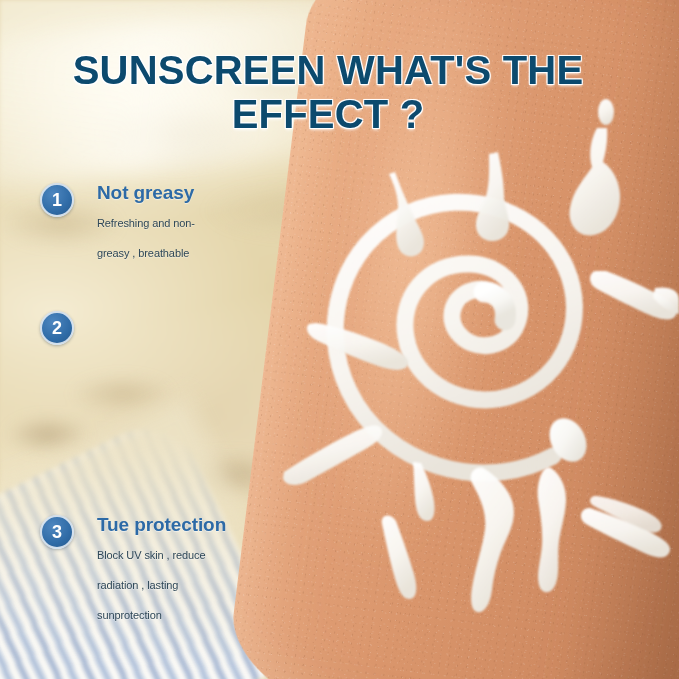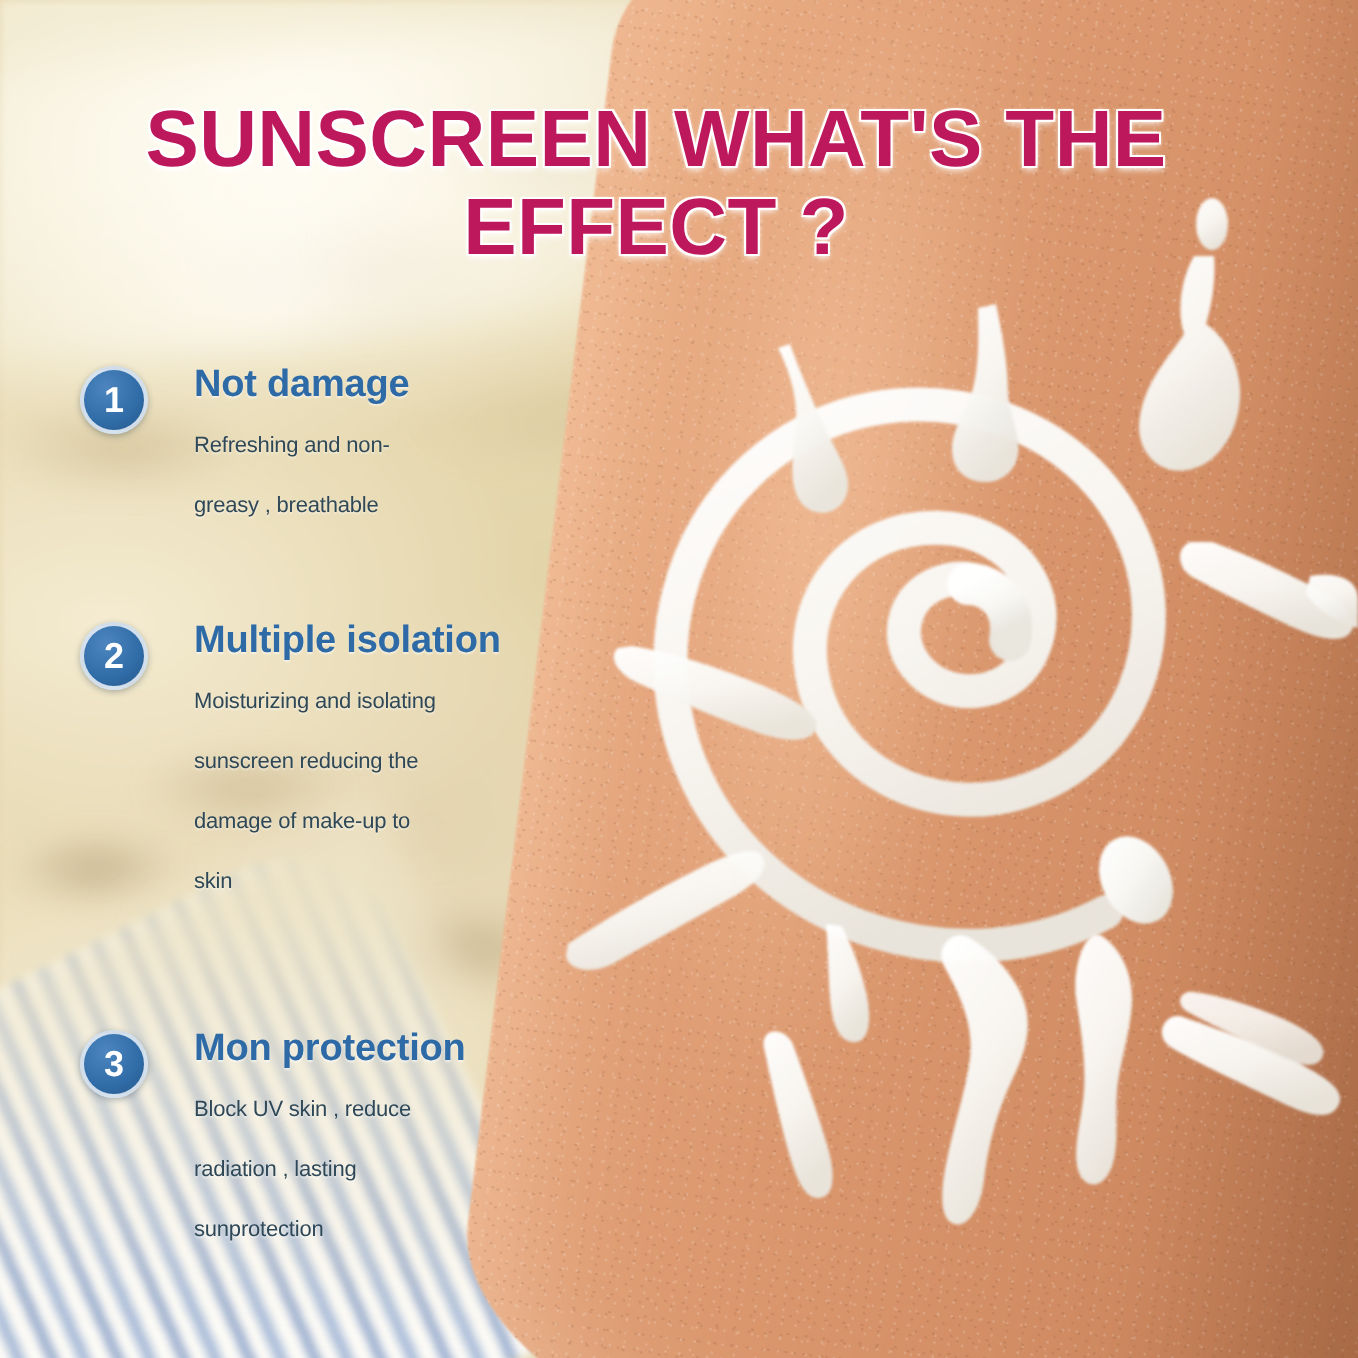--- a/index.html
+++ b/index.html
@@ -128,21 +128,21 @@
   
   .cream{position:absolute;inset:0;}
 
   
   .title{
     position:absolute;left:48px;top:48px;width:560px;
     text-align:center;
     font-size:40px;line-height:44px;
     font-weight:700;
     letter-spacing:.2px;
-    color:#be185d;
+    color:#0c4a6e;
     font-family:"Liberation Sans", sans-serif;
     text-shadow:
        0 0  2px rgba(255,255,255,.95),
        1px 1px 0 rgba(255,255,255,.95),
       -1px 1px 0 rgba(255,255,255,.95),
        1px -1px 0 rgba(255,255,255,.95),
       -1px -1px 0 rgba(255,255,255,.95),
        0 2px 3px rgba(255,255,255,.8);
     white-space:pre-line;
   }
@@ -287,40 +287,33 @@
       </g>
     </svg>
   </div>
 
   <div class="title">SUNSCREEN WHAT'S THE
 EFFECT ?</div>
 
   <div class="item item-1">
     <div class="badge">1</div>
     <div class="item-body">
-      <div class="item-head">Not damage</div>
+      <div class="item-head">Not greasy</div>
       <div class="item-desc">Refreshing and non-
 greasy , breathable</div>
     </div>
   </div>
 
   <div class="item item-2">
     <div class="badge">2</div>
-    <div class="item-body">
-      <div class="item-head">Multiple isolation</div>
-      <div class="item-desc">Moisturizing and isolating
-sunscreen reducing the
-damage of make-up to
-skin</div>
-    </div>
   </div>
 
   <div class="item item-3">
     <div class="badge">3</div>
     <div class="item-body">
-      <div class="item-head">Mon protection</div>
+      <div class="item-head">Tue protection</div>
       <div class="item-desc">Block UV skin , reduce
 radiation , lasting
 sunprotection</div>
     </div>
   </div>
 
 </div>
 
 </body></html>

